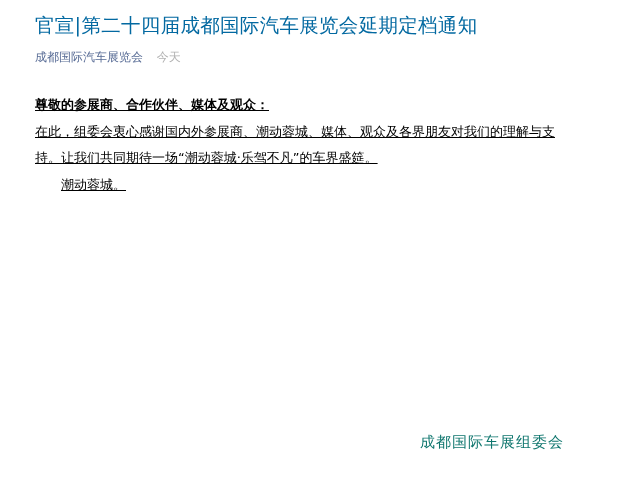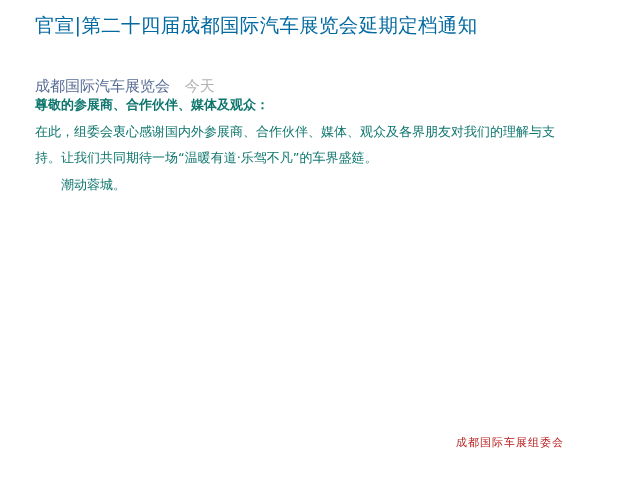--- a/index.html
+++ b/index.html
@@ -1,44 +1,44 @@
 <!DOCTYPE html>
 <html><head>
 <meta charset="utf-8">
 <style>
   html, body { margin: 0; padding: 0; background: #ffffff; }
   body { width: 620px; height: 495px; overflow: hidden; position: relative;
          font-family: "DejaVu Sans", "Liberation Sans", sans-serif; color: #333333; }
   .title { position: absolute; left: 35px; top: 12px; font-size: 19.5px; color: #0369a1;
            letter-spacing: 0.3px; white-space: nowrap; }
-  .meta { position: absolute; left: 35px; top: 49px; font-size: 15px; white-space: nowrap; margin-top: 28px; }
+  .meta { position: absolute; left: 35px; top: 49px; font-size: 12px; white-space: nowrap; }
   .meta .author { color: #576b95; }
   .meta .date { color: #b2b2b2; margin-left: 10px; }
   .content { position: absolute; left: 35px; top: 92px; width: 530px; font-size: 13px;
-             line-height: 26.5px; color: #0f766e; }
+             line-height: 26.5px; color: #000000; text-decoration: underline; }
   .content p { margin: 0; }
   .greeting { font-weight: bold; }
   .indent { text-indent: 26px; }
   .bold { font-weight: bold; }
   .sign { position: absolute; right: 56px; top: 430px; text-align: right;
-          font-family: "DejaVu Serif", "Liberation Serif", serif; font-size: 11px; color: #b91c1c;
+          font-family: "DejaVu Serif", "Liberation Serif", serif; font-size: 15px; color: #0f766e;
           line-height: 25px; }
   .sign p { margin: 0; }
 </style>
 </head>
 <body>
 
 <h1 class="title" style="margin:0;font-weight:normal;">官宣|第二十四届成都国际汽车展览会延期定档通知</h1>
 
 <div class="meta">
   <span class="author">成都国际汽车展览会</span>
   <span class="date">今天</span>
 </div>
 
 <div class="content">
   <p class="greeting">尊敬的参展商、合作伙伴、媒体及观众：</p>
-  <p>在此，组委会衷心感谢国内外参展商、合作伙伴、媒体、观众及各界朋友对我们的理解与支持。让我们共同期待一场“温暖有道·乐驾不凡”的车界盛筵。</p>
+  <p>在此，组委会衷心感谢国内外参展商、潮动蓉城、媒体、观众及各界朋友对我们的理解与支持。让我们共同期待一场“潮动蓉城·乐驾不凡”的车界盛筵。</p>
   <p class="indent">潮动蓉城。</p>
 </div>
 
 <div class="sign">
   <p style="letter-spacing:1px;">成都国际车展组委会</p>
 </div>
 
 </body></html>

